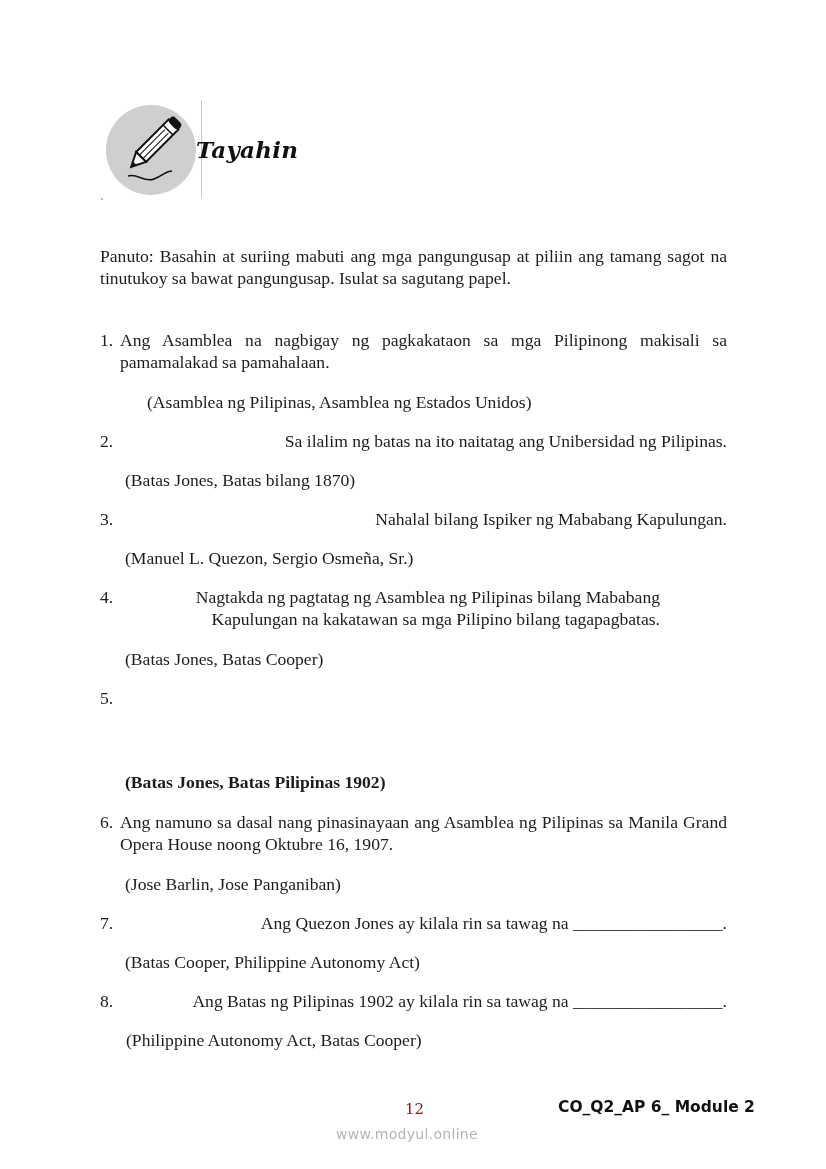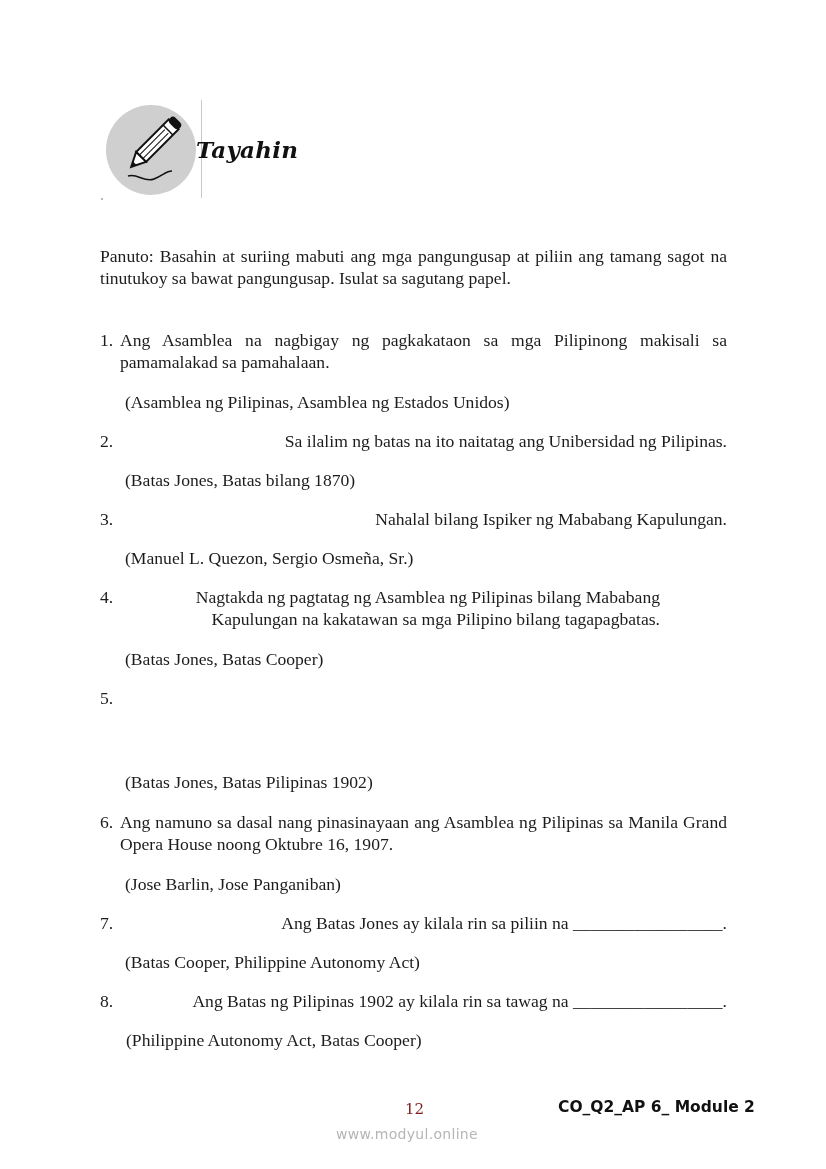--- a/index.html
+++ b/index.html
@@ -43,21 +43,21 @@
 <div class="abs divider"></div>
 <div class="abs tiny-dot"></div>
 <div class="abs title">Tayahin</div>
 
 <div class="abs serif instructions">Panuto:  Basahin at suriing mabuti ang mga pangungusap at piliin ang tamang sagot na tinutukoy sa bawat pangungusap. Isulat sa sagutang papel.</div>
 
 <div class="abs serif q" style="top:329px;">
   <span class="num">1.</span>
   <div class="text">Ang Asamblea na nagbigay ng pagkakataon sa mga Pilipinong makisali sa pamamalakad sa pamahalaan.</div>
 </div>
-<div class="abs serif choice" style="top:391px;">(Asamblea ng Pilipinas, Asamblea ng Estados Unidos)</div>
+<div class="abs serif choice" style="top:391px;margin-left:22px;">(Asamblea ng Pilipinas, Asamblea ng Estados Unidos)</div>
 
 <div class="abs serif q" style="top:430px;">
   <span class="num">2.</span>
   <div class="text left">Sa ilalim ng batas na ito naitatag ang Unibersidad ng Pilipinas.</div>
 </div>
 <div class="abs serif choice" style="top:469px;">(Batas Jones, Batas bilang 1870)</div>
 
 <div class="abs serif q" style="top:508px;">
   <span class="num">3.</span>
   <div class="text left">Nahalal bilang Ispiker ng Mababang Kapulungan.</div>
@@ -66,31 +66,31 @@
 
 <div class="abs serif q" style="top:586px;">
   <span class="num">4.</span>
   <div class="text left" style="width:540px;">Nagtakda ng pagtatag ng Asamblea ng Pilipinas bilang Mababang Kapulungan na kakatawan sa mga Pilipino bilang tagapagbatas.</div>
 </div>
 <div class="abs serif choice" style="top:648px;">(Batas Jones, Batas Cooper)</div>
 
 <div class="abs serif q" style="top:687px;">
   <span class="num">5.</span>
 </div>
-<div class="abs serif choice" style="top:771px;">(Batas Jones, Batas Pilipinas 1902)</div>
+<div class="abs serif choice" style="top:771px;font-weight:bold;">(Batas Jones, Batas Pilipinas 1902)</div>
 
 <div class="abs serif q" style="top:811px;">
   <span class="num">6.</span>
   <div class="text">Ang namuno sa dasal nang pinasinayaan ang Asamblea ng Pilipinas sa Manila Grand Opera House noong Oktubre 16, 1907.</div>
 </div>
 <div class="abs serif choice" style="top:873px;">(Jose Barlin, Jose Panganiban)</div>
 
 <div class="abs serif q" style="top:912px;">
   <span class="num">7.</span>
-  <div class="text left">Ang Batas Jones ay kilala rin sa piliin na _________________.</div>
+  <div class="text left">Ang Quezon Jones ay kilala rin sa tawag na _________________.</div>
 </div>
 <div class="abs serif choice" style="top:951px;">(Batas Cooper, Philippine Autonomy Act)</div>
 
 <div class="abs serif q" style="top:990px;">
   <span class="num">8.</span>
   <div class="text left">Ang Batas ng Pilipinas 1902 ay kilala rin sa tawag na _________________.</div>
 </div>
 <div class="abs serif choice" style="top:1029px; left:126px;">(Philippine Autonomy Act, Batas Cooper)</div>
 
 <div class="abs page-num">12</div>

